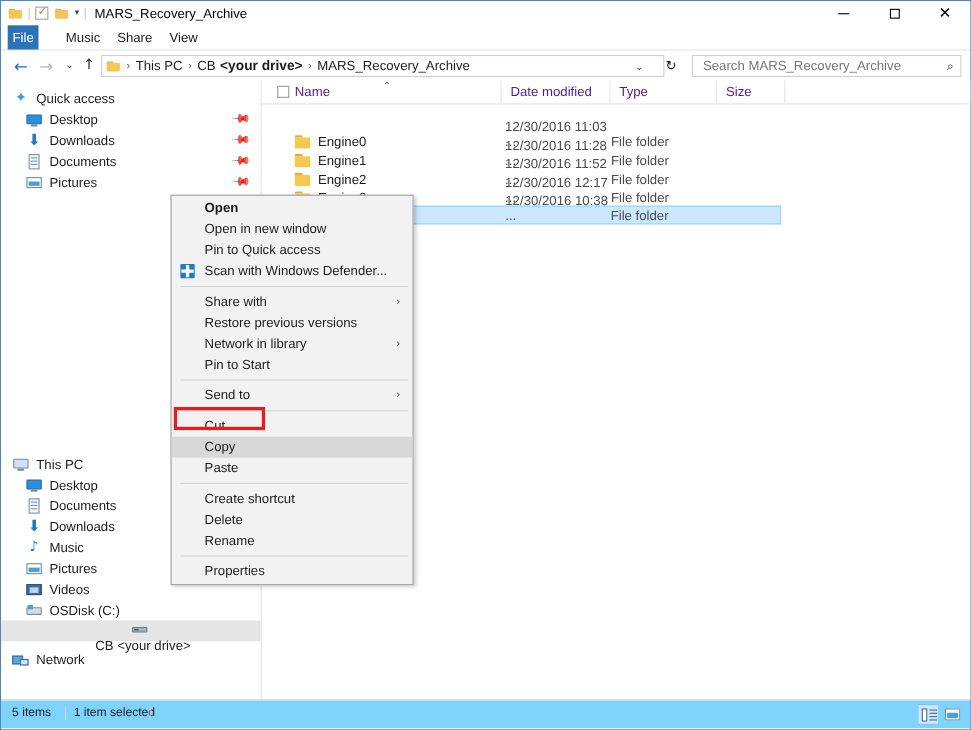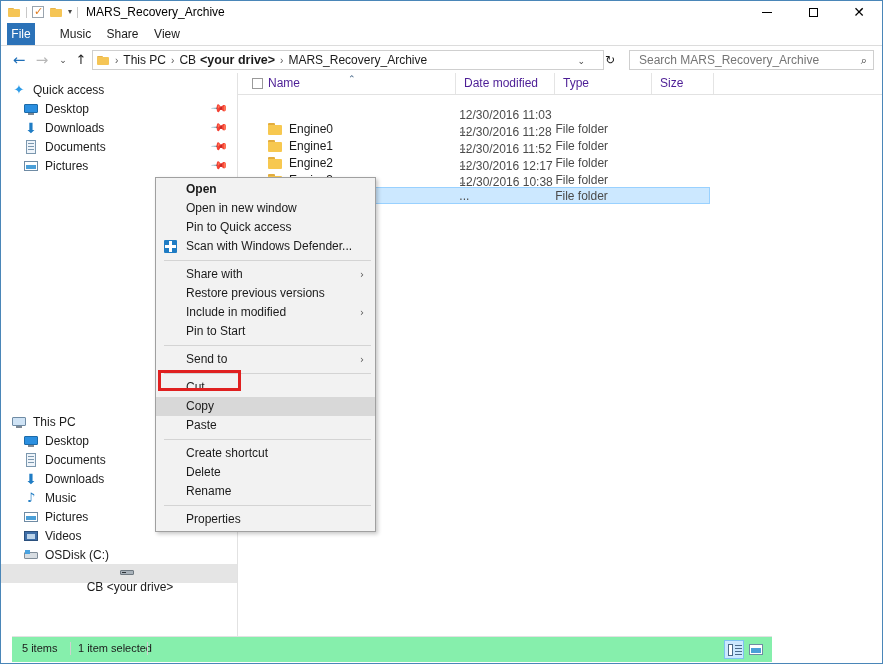--- a/index.html
+++ b/index.html
@@ -620,24 +620,23 @@
     border: 3px solid #e02020;
     box-sizing: border-box;
     z-index: 60;
     pointer-events: none;
   }
 
   
   #statusbar {
     position: absolute;
     left: 0; top: 635px;
-    width: 760px; height: 25px;
-    background: #86efac;
+    width: 881px; height: 25px;
+    background: #7dd3fc;
     border-top: 1px solid #e2e2e2;
-    margin-left: 11px;
   }
   #status-items {
     position: absolute;
     left: 10px; top: 5px;
     font-size: 11px;
     color: #1b1b1b;
   }
   #status-sep1 {
     position: absolute;
     left: 58px; top: 5px;
@@ -824,20 +823,24 @@
       </div>
       <div class="navitem" style="padding-left:22px">
         <span class="nav-icon ic-drive"></span>
         <span class="nav-label">OSDisk (C:)</span>
       </div>
       <div class="navitem selected" style="padding-left:22px">
         <span class="nav-icon ic-usb"></span>
         <span class="nav-label">CB  &lt;your drive&gt;</span>
       </div>
 
+      <div class="navitem" style="margin-top:7px;padding-left:10px">
+        <span class="nav-icon ic-network"></span>
+        <span class="nav-label">Network</span>
+      </div>
     </div>
 
     <div id="filepane">
       <div id="colhead">
         <div id="selectall-check"></div>
         <div class="col" id="col-name">Name</div>
         <div id="sort-caret">⌃</div>
         <div class="col" id="col-date">Date modified</div>
         <div class="col" id="col-type">Type</div>
         <div class="col" id="col-size">Size</div>
@@ -895,21 +898,21 @@
       <span id="defender-icon"></span>
       <span>Scan with Windows Defender...</span>
     </div>
     <div class="mi-sep"></div>
     <div class="mi">
       <span>Share with</span>
       <span class="mi-arrow">›</span>
     </div>
     <div class="mi">Restore previous versions</div>
     <div class="mi">
-      <span>Include in modified</span>
+      <span>Network in library</span>
       <span class="mi-arrow">›</span>
     </div>
     <div class="mi">Pin to Start</div>
     <div class="mi-sep"></div>
     <div class="mi">
       <span>Send to</span>
       <span class="mi-arrow">›</span>
     </div>
     <div class="mi-sep"></div>
     <div class="mi">Cut</div>

